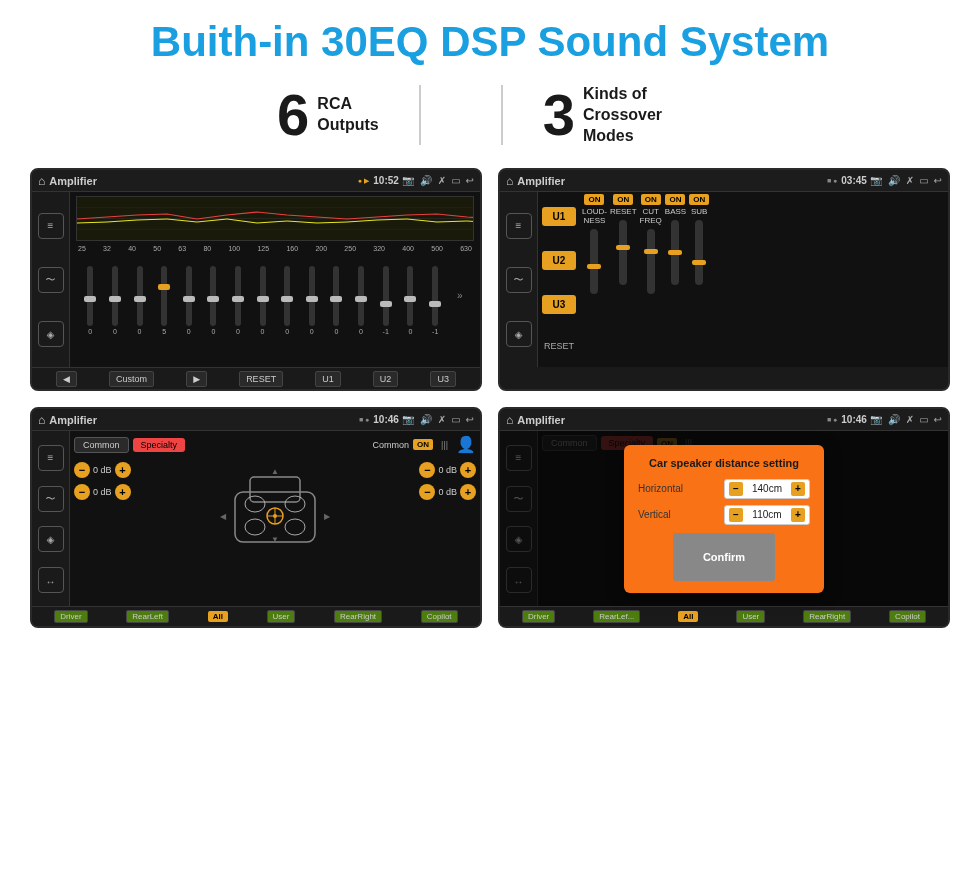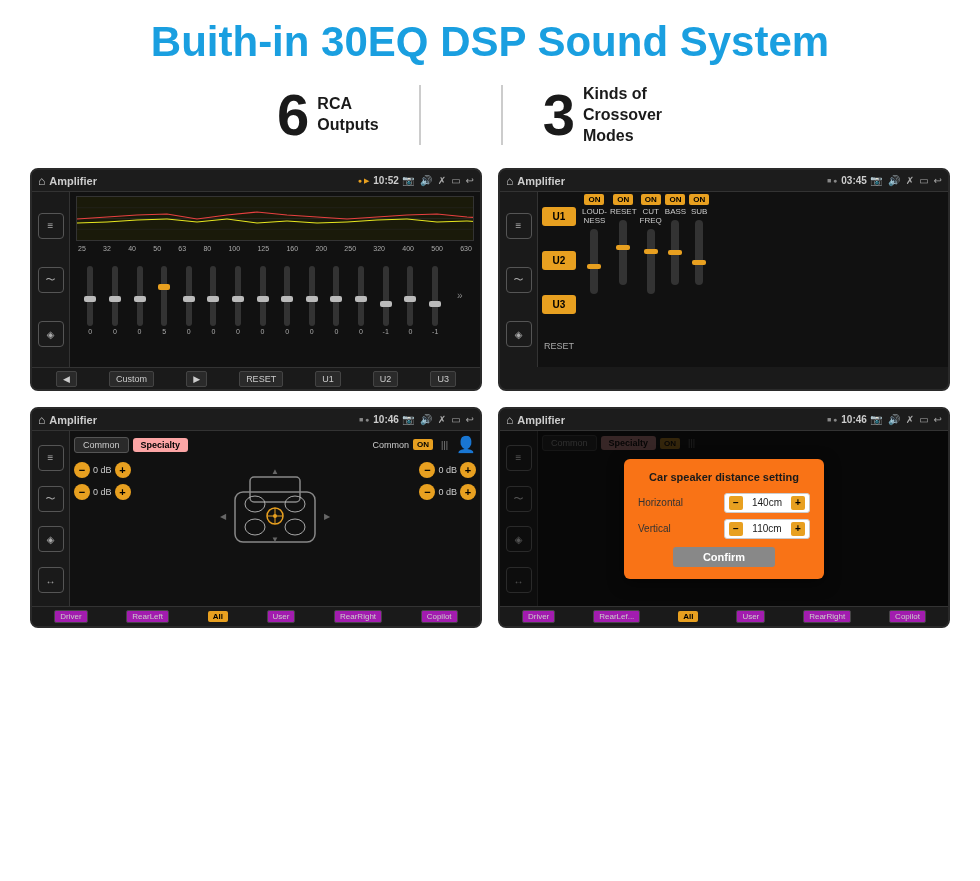--- a/index.html
+++ b/index.html
@@ -316,26 +316,26 @@
     .fader-btn-common {
       background: #2a2a2a;
       border: 1px solid #555;
       color: #ccc;
       font-size: 9px;
       padding: 2px 8px;
       border-radius: 3px;
     }
 
     .fader-btn-specialty {
-      background: #fca5a5;
+      background: #ef4444;
       color: #000;
       font-size: 9px;
       padding: 2px 8px;
       border-radius: 3px;
-      font-weight: 700;
+      font-weight: 400;
     }
 
     .fader-label {
       color: #ccc;
       font-size: 9px;
       margin-left: auto;
     }
 
     .fader-on {
       background: #e8a020;
@@ -376,21 +376,21 @@
       display: flex;
       justify-content: space-around;
       align-items: center;
       padding: 3px;
       height: 20px;
     }
 
     .bottom-btn {
       font-size: 8px;
       color: #ccc;
-      background: #a21caf;
+      background: #4d7c0f;
       padding: 1px 5px;
       border-radius: 2px;
       border: 1px solid #444;
     }
 
     .bottom-btn-active {
       background: #e8a020;
       color: #000;
       font-size: 8px;
       padding: 1px 5px;
@@ -480,21 +480,21 @@
       display: flex;
       justify-content: center;
       margin-top: 8px;
     }
 
     .confirm-btn {
       background: #888;
       color: #fff;
       font-size: 11px;
       font-weight: 700;
-      padding: 4px 30px;
+      padding: 18px 30px;
       border-radius: 3px;
       cursor: pointer;
     }
   </style>
 </head>
 <body>
 
 <div class="page-wrapper">
 
   <div class="main-title">Buith-in 30EQ DSP Sound System</div>

